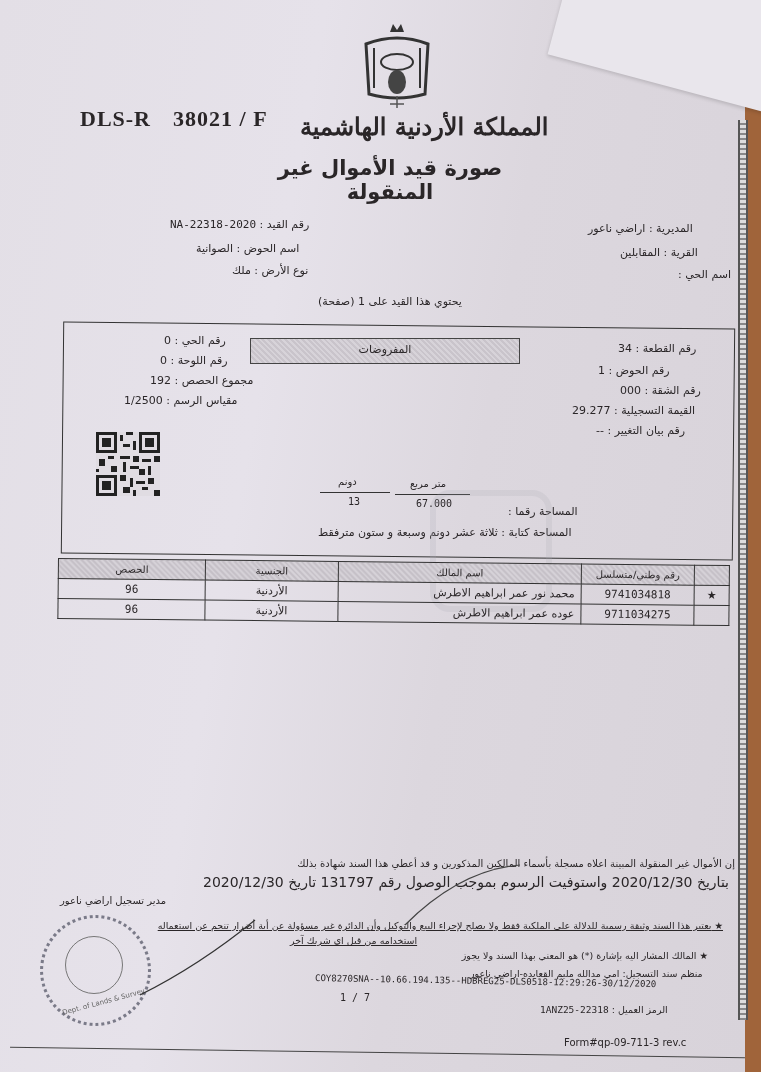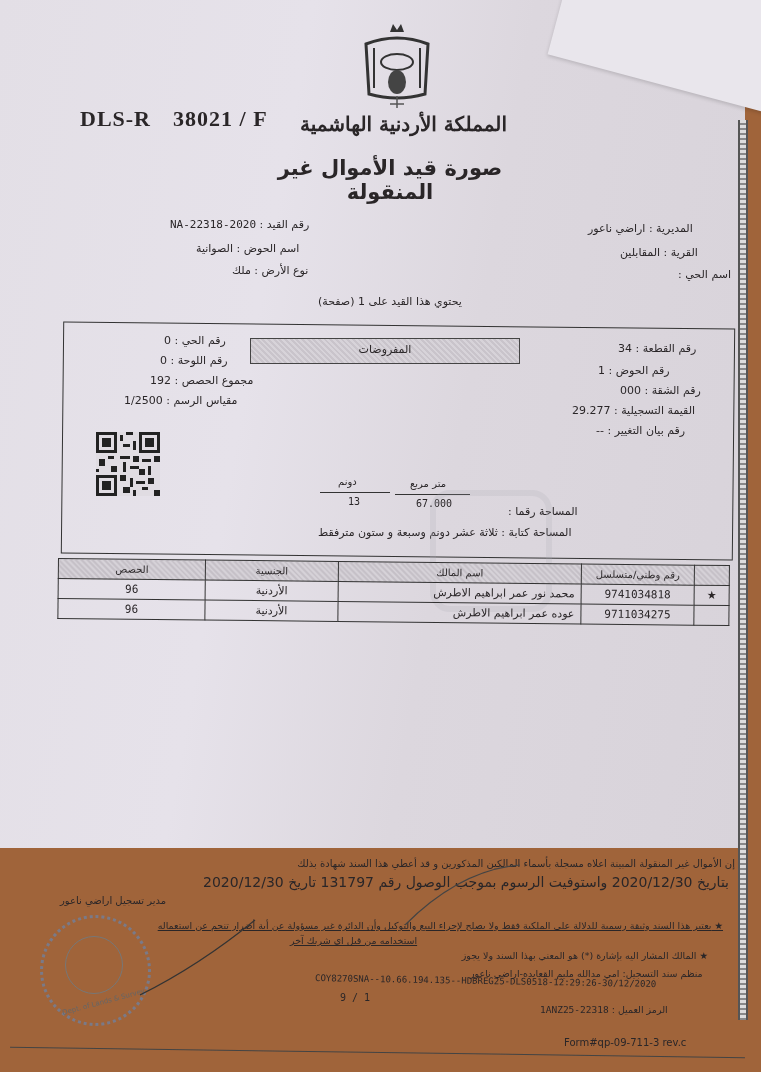--- a/index.html
+++ b/index.html
@@ -2,40 +2,40 @@
 <html><head>
 <meta charset="utf-8">
 <style>
   html, body { margin:0; padding:0; }
   body {
     width:761px; height:1072px; position:relative; overflow:hidden;
     background:#a0643a;
     font-family:"DejaVu Sans", sans-serif; color:#2a2628;
   }
   .paper {
-    position:absolute; left:0; top:0; width:745px; height:848px;
+    position:absolute; left:0; top:0; width:745px; height:1072px;
     background:linear-gradient(100deg,#e3dfe6 0%,#e6e2ea 35%,#dcd7de 60%,#d8d3da 100%);
     transform-origin:0 0;
   }
   .corner-sheet {
     position:absolute; left:560px; top:-40px; width:260px; height:130px;
     background:#e9e6ec; transform:rotate(15deg); box-shadow:0 2px 4px rgba(0,0,0,.15);
     border-radius:0 0 10px 0;
   }
   .right-edge {
     position:absolute; left:738px; top:120px; width:6px; height:900px;
     border-left:2px solid #555; border-right:2px solid #555;
     background:repeating-linear-gradient(0deg,#888 0 2px,#ddd 2px 5px);
   }
   .abs { position:absolute; }
   .rtl { direction:rtl; unicode-bidi:plaintext; }
   .emblem { position:absolute; left:360px; top:22px; width:74px; height:92px; }
   .docnum { position:absolute; left:80px; top:106px; font-family:"Liberation Serif", serif; font-size:22px; font-weight:bold; letter-spacing:1px; }
   .docnum span { margin-right:22px; }
-  .kingdom { position:absolute; left:300px; top:112px; font-family:"DejaVu Serif", serif; font-size:20px; font-weight:bold; }
+  .kingdom { position:absolute; left:300px; top:112px; font-family:"DejaVu Serif", serif; font-size:24px; font-weight:bold; }
   .title { position:absolute; left:255px; top:156px; width:270px; text-align:center; font-size:21px; font-weight:bold; }
   .meta-row { position:absolute; font-size:11px; white-space:nowrap; }
   .box {
     position:absolute; left:62px; top:325px; width:670px; height:230px;
     border:1.5px solid #333; transform:rotate(0.6deg);
   }
   .shaded { background:repeating-linear-gradient(45deg,#c9c4cb 0 2px,#d7d3d9 2px 4px); border:1px solid #444; }
   .plot-field { position:absolute; font-size:11px; white-space:nowrap; }
   .qr { position:absolute; left:96px; top:432px; width:64px; height:64px; }
   .area-hdr { position:absolute; font-size:10px; }
@@ -194,21 +194,21 @@
   <div class="footer-line rtl" style="right:10px;top:858px;font-size:10px;">إن الأموال غير المنقولة المبينة اعلاه مسجلة بأسماء المالكين المذكورين و قد أعطي هذا السند شهادة بذلك</div>
   <div class="footer-line rtl" style="right:16px;top:874px;font-size:14px;">بتاريخ 2020/12/30 واستوفيت الرسوم بموجب الوصول رقم 131797 تاريخ 2020/12/30</div>
   <div class="footer-line rtl" style="left:60px;top:895px;font-size:10px;">مدير تسجيل اراضي ناعور</div>
   <div class="footer-line rtl underline" style="right:22px;top:920px;font-size:9.5px;">★ <span>يعتبر هذا السند وثيقة رسمية للدلالة على الملكية فقط ولا يصلح لإجراء البيع والتوكيل وأن الدائرة غير مسؤولة عن أية أضرار تنجم عن استعماله</span></div>
   <div class="footer-line rtl underline" style="left:290px;top:935px;font-size:9.5px;">استخدامه من قبل اي شريك آخر</div>
   <div class="footer-line rtl" style="right:37px;top:950px;font-size:9.5px;">★ <span>المالك المشار اليه بإشارة (*) هو المعني بهذا السند ولا يجوز</span></div>
   <div class="footer-line rtl" style="left:470px;top:968px;font-size:9.5px;">
     <span>منظم سند التسجيل:</span> <span>امي مدالله مليم القعايده-اراضي ناعور</span>
   </div>
   <div class="footer-line mono" style="left:315px;top:976px;font-size:9px;transform:rotate(1deg);">COY8270SNA--10.66.194.135--HDBREG25-DLS0518-12:29:26-30/12/2020</div>
-  <div class="footer-line mono" style="left:340px;top:992px;font-size:10px;">9 / 1</div>
+  <div class="footer-line mono" style="left:340px;top:992px;font-size:10px;">1 / 7</div>
   <div class="footer-line rtl" style="left:540px;top:1004px;font-size:9.5px;">
     <span>الرمز العميل :</span> <span class="mono">22318-1ANZ25</span>
   </div>
   <div class="footer-line" style="left:564px;top:1037px;font-size:10px;">Form#qp-09-711-3 rev.c</div>
   <div class="abs" style="left:10px;top:1052px;width:735px;border-top:1.5px solid #444;transform:rotate(0.8deg);"></div>
 
   <div class="stamp">
     <div class="inner"></div>
     <div class="abs" style="left:18px;top:80px;font-size:7px;color:#666;transform:rotate(-15deg);">Dept. of Lands &amp; Survey</div>
   </div>

